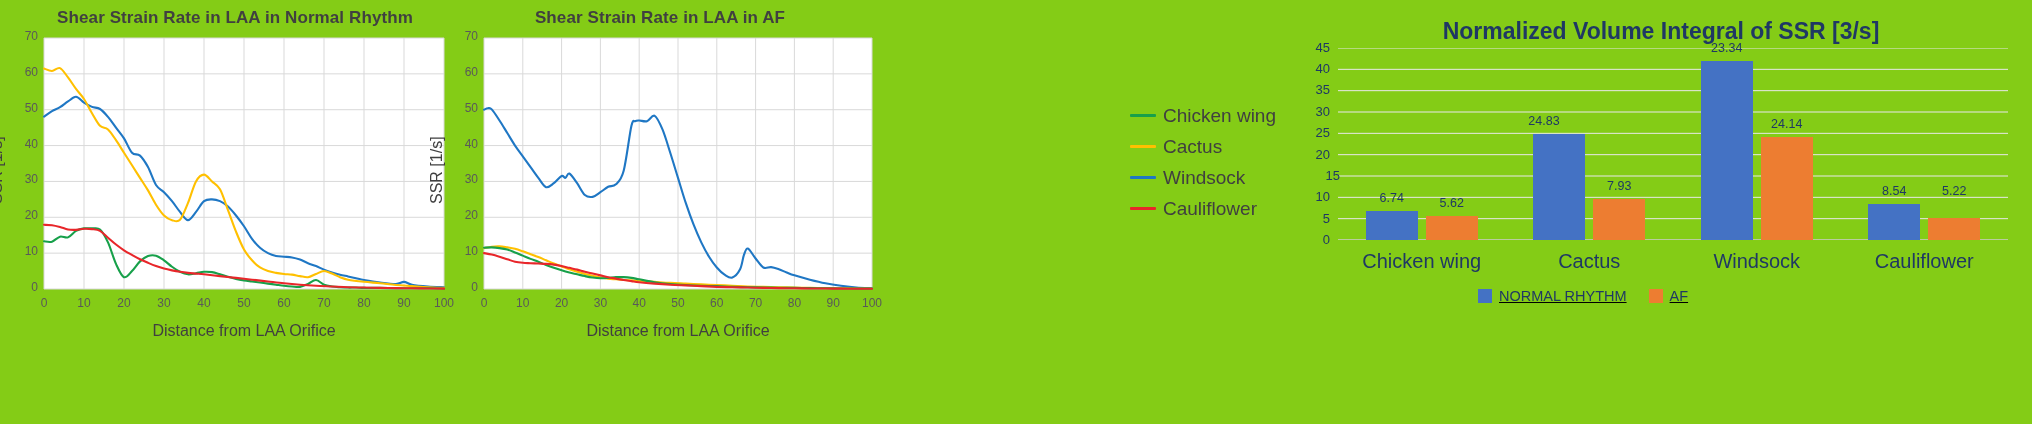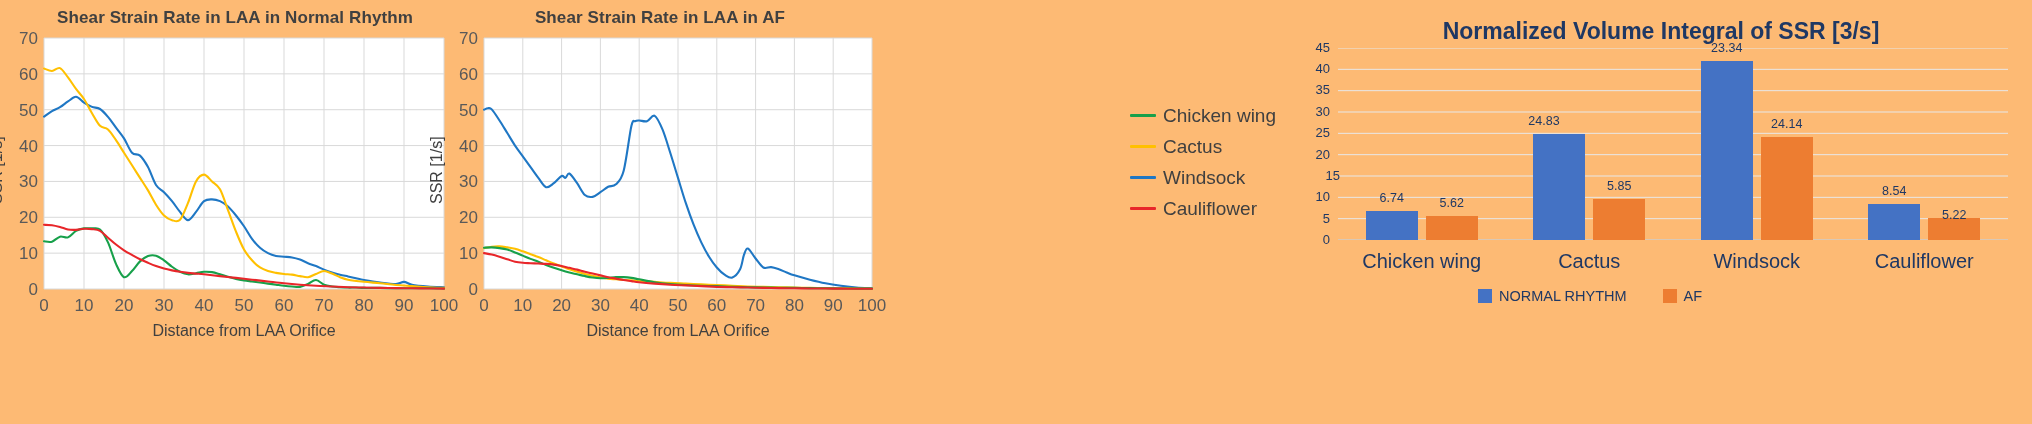--- a/index.html
+++ b/index.html
@@ -4,41 +4,41 @@
 <style>
   * { box-sizing: border-box; }
   html, body {
     margin: 0; padding: 0;
     background: #ffffff;
     font-family: "Liberation Sans", sans-serif;
   }
   #page {
     position: relative;
     width: 2032px; height: 424px;
-    background: #fdba74;
+    background: #84cc16;
     overflow: hidden;
   }
 
   
   .panel { position: absolute; top: 0; height: 424px; }
   .panel-title {
     position: absolute; left: 0; right: 0;
     text-align: center;
     font-weight: bold;
     color: #404040;
   }
   .line-title { top: 8px; font-size: 17px; letter-spacing: .1px; }
 
   
   .lc-plot { position: absolute; background: #fff; }
   .lc-svg { position: absolute; left: 0; top: 0; overflow: visible; }
 
   .ytick, .xtick {
     position: absolute;
-    font-size: 17px;
+    font-size: 12px;
     color: #595959;
     white-space: nowrap;
   }
   .ytick { text-align: right; }
   .xtick { text-align: center; }
 
   .ylabel {
     position: absolute;
     font-size: 16px;
     color: #404040;
@@ -78,21 +78,21 @@
   .bc-bar { position: absolute; bottom: 0; }
   .bc-val {
     position: absolute; font-size: 12.5px; color: #1f3864;
     text-align: center; white-space: nowrap;
   }
   .bc-cat {
     position: absolute; font-size: 20px; color: #1f3864;
     text-align: center; white-space: nowrap;
   }
   .bc-legend {
-    position: absolute; display: flex; align-items: center; gap: 36px;
+    position: absolute; display: flex; align-items: center; gap: 22px; text-decoration: underline;
   }
   .bc-leg-item { display: flex; align-items: center; gap: 7px; }
   .bc-leg-sw { width: 14px; height: 14px; }
   .bc-leg-tx { font-size: 14.5px; color: #1f3864; white-space: nowrap; }
 </style>
 </head>
 <body>
 
 <div id="page">
 
@@ -261,23 +261,23 @@
       <div class="bc-ytick" style="left: 14px; width: 26px; top: 146.667px;">20</div>
       <div class="bc-ytick" style="left: 14px; width: 26px; top: 125.333px;">25</div>
       <div class="bc-ytick" style="left: 14px; width: 26px; top: 104px;">30</div>
       <div class="bc-ytick" style="left: 14px; width: 26px; top: 82px;">35</div>
       <div class="bc-ytick" style="left: 14px; width: 26px; top: 61.3333px;">40</div>
       <div class="bc-ytick" style="left: 14px; width: 26px; top: 40px;">45</div>
       <div class="bc-val" style="left: 63.75px; width: 76px; top: 191.243px;">6.74</div>
       <div class="bc-val" style="left: 123.75px; width: 76px; top: 196.021px;">5.62</div>
       <div class="bc-cat" style="left: 48px; width: 167.5px; top: 250px;">Chicken wing</div>
       <div class="bc-val" style="left: 216px; width: 76px; top: 114.059px;">24.83</div>
-      <div class="bc-val" style="left: 291.25px; width: 76px; top: 178.869px;">5.85</div>
+      <div class="bc-val" style="left: 291.25px; width: 76px; top: 178.869px;">7.93</div>
       <div class="bc-cat" style="left: 215.5px; width: 167.5px; top: 250px;">Cactus</div>
       <div class="bc-val" style="left: 398.75px; width: 76px; top: 41.0133px;">23.34</div>
       <div class="bc-val" style="left: 458.75px; width: 76px; top: 117.003px;">24.14</div>
       <div class="bc-cat" style="left: 383px; width: 167.5px; top: 250px;">Windsock</div>
       <div class="bc-val" style="left: 566.25px; width: 76px; top: 183.563px;">8.54</div>
-      <div class="bc-val" style="left: 626.25px; width: 76px; top: 208px;">5.22</div>
+      <div class="bc-val" style="left: 626.25px; width: 76px; top: 184px;">5.22</div>
       <div class="bc-cat" style="left: 550.5px; width: 167.5px; top: 250px;">Cauliflower</div>
     </div>
 
 </div>
 
 </body></html>

